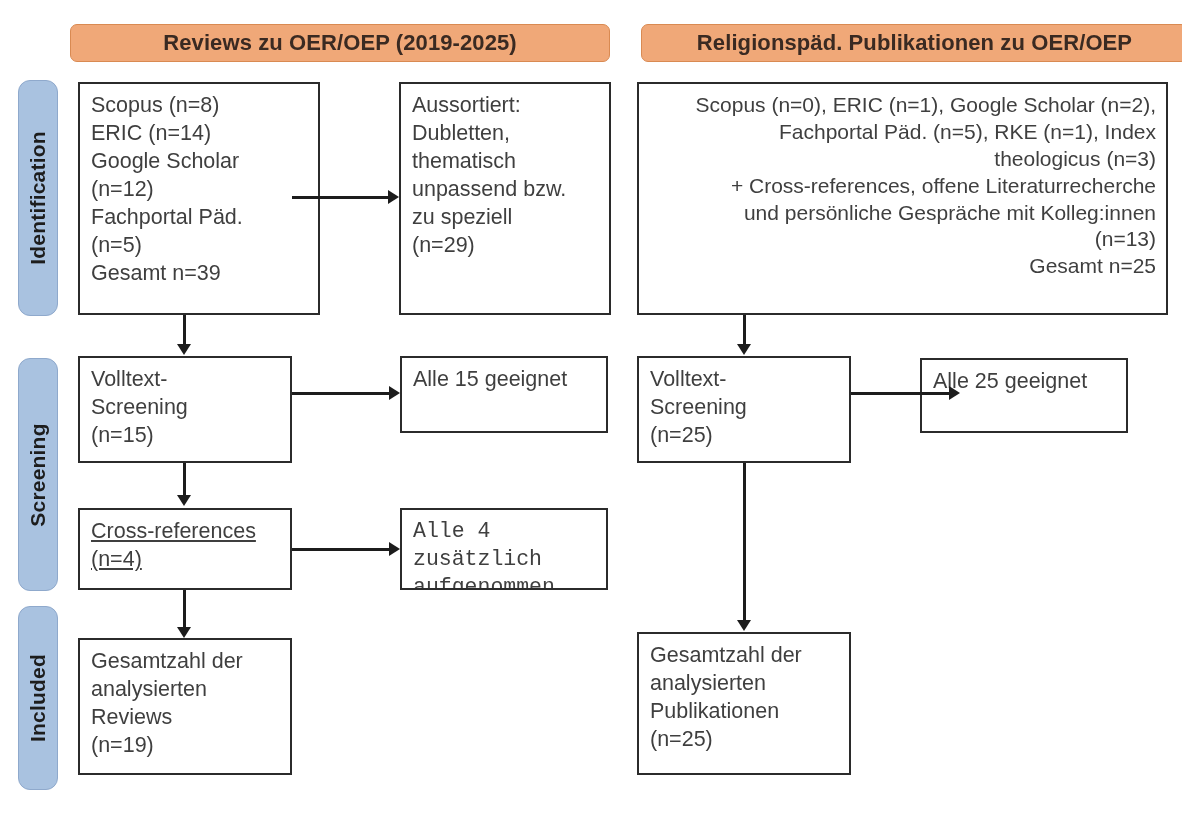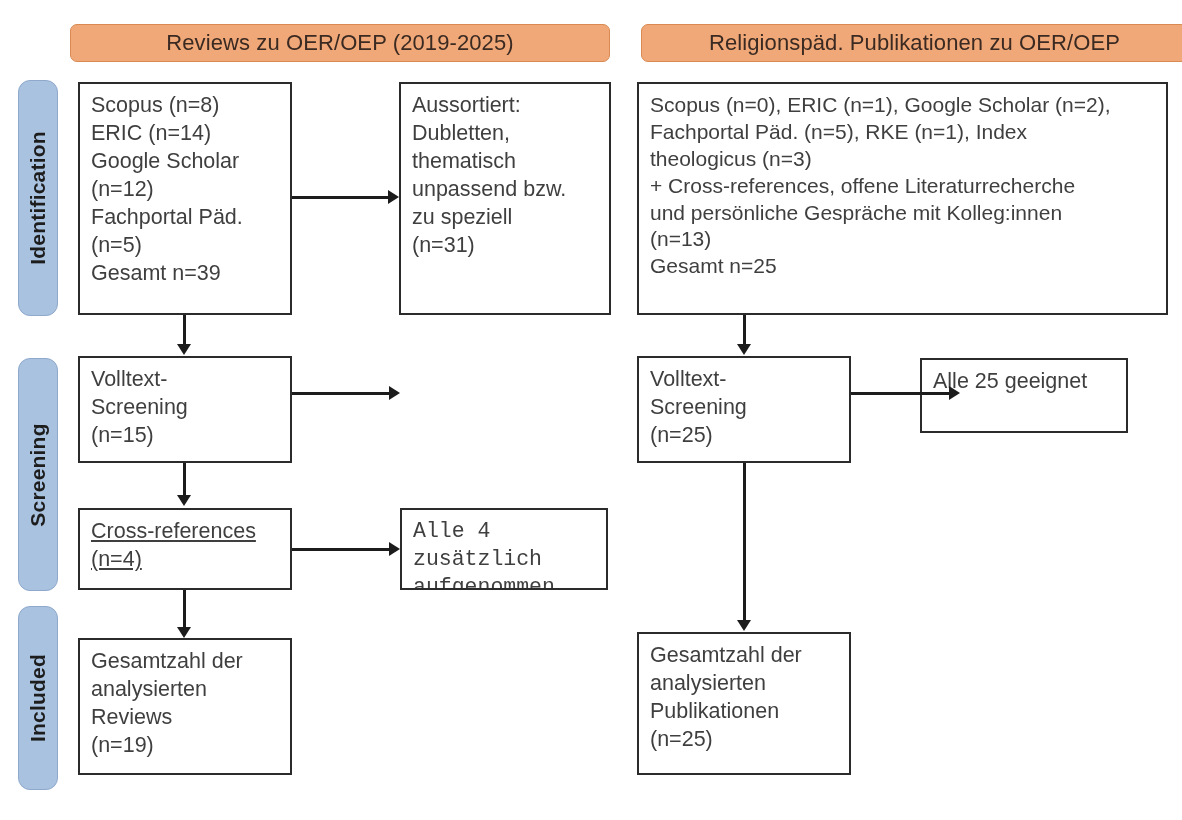--- a/index.html
+++ b/index.html
@@ -17,21 +17,21 @@
   }
 
   
   .hdr-bar {
     position: absolute;
     background: #F0A878;
     border: 1px solid #D98A52;
     border-radius: 7px;
     color: #3A2A22;
     font-size: 22px;
-    font-weight: normal;
+    font-weight: bold;
     letter-spacing: 0.1px;
     display: flex;
     align-items: center;
     justify-content: center;
     text-align: center;
     box-sizing: border-box;
   }
 
   
   .stage-label {
@@ -112,45 +112,46 @@
   </div>
 
   <div class="stage-label" style="left:18px; top:358px; width:40px; height:233px;">
     <span>Screening</span>
   </div>
 
   <div class="stage-label" style="left:18px; top:606px; width:40px; height:184px;">
     <span>Included</span>
   </div>
 
-  <div class="box" style="left:78px; top:82px; width:214px; height:233px;">Scopus (n=8)
+  <div class="box" style="left:78px; top:82px; width:242px; height:233px;">Scopus (n=8)
 ERIC (n=14)
 Google Scholar
 (n=12)
 Fachportal Päd.
 (n=5)
 Gesamt n=39</div>
 
   <div class="box" style="left:399px; top:82px; width:212px; height:233px;">Aussortiert:
 Dubletten,
 thematisch
 unpassend bzw.
 zu speziell
-(n=31)</div>
+(n=29)</div>
 
   <div class="hline" style="left:292px; top:196px; width:96px;"></div>
   <div class="arrow-right" style="left:388px; top:190px;"></div>
 
   <div class="vline" style="left:183px; top:315px; height:30px;"></div>
   <div class="arrow-down" style="left:177px; top:344px;"></div>
 
   <div class="box" style="left:78px; top:356px; width:214px; height:107px;">Volltext-
 Screening
 (n=15)</div>
 
+  <div class="box" style="left:400px; top:356px; width:208px; height:77px;">Alle 15 geeignet</div>
 
   <div class="hline" style="left:292px; top:392px; width:97px;"></div>
   <div class="arrow-right" style="left:389px; top:386px;"></div>
 
   <div class="vline" style="left:183px; top:463px; height:33px;"></div>
   <div class="arrow-down" style="left:177px; top:495px;"></div>
 
   <div class="box" style="left:78px; top:508px; width:214px; height:82px;text-decoration:underline;">Cross-references
 (n=4)</div>
 
@@ -161,21 +162,21 @@
   <div class="arrow-right" style="left:389px; top:542px;"></div>
 
   <div class="vline" style="left:183px; top:590px; height:38px;"></div>
   <div class="arrow-down" style="left:177px; top:627px;"></div>
 
   <div class="box" style="left:78px; top:638px; width:214px; height:137px;">Gesamtzahl der
 analysierten
 Reviews
 (n=19)</div>
 
-  <div class="box wide" style="left:637px; top:82px; width:531px; height:233px;">Scopus (n=0), ERIC (n=1), Google Scholar (n=2),
+  <div class="box wide" style="left:637px; top:82px; width:531px; height:233px;text-align:right;">Scopus (n=0), ERIC (n=1), Google Scholar (n=2),
 Fachportal Päd. (n=5), RKE (n=1), Index
 theologicus (n=3)
 + Cross-references, offene Literaturrecherche
 und persönliche Gespräche mit Kolleg:innen
 (n=13)
 Gesamt n=25</div>
 
   <div class="vline" style="left:743px; top:315px; height:30px;"></div>
   <div class="arrow-down" style="left:737px; top:344px;"></div>
 

